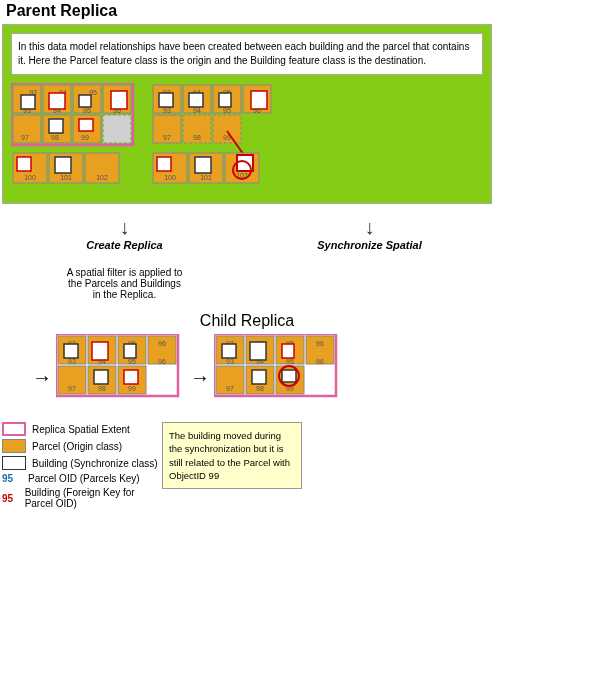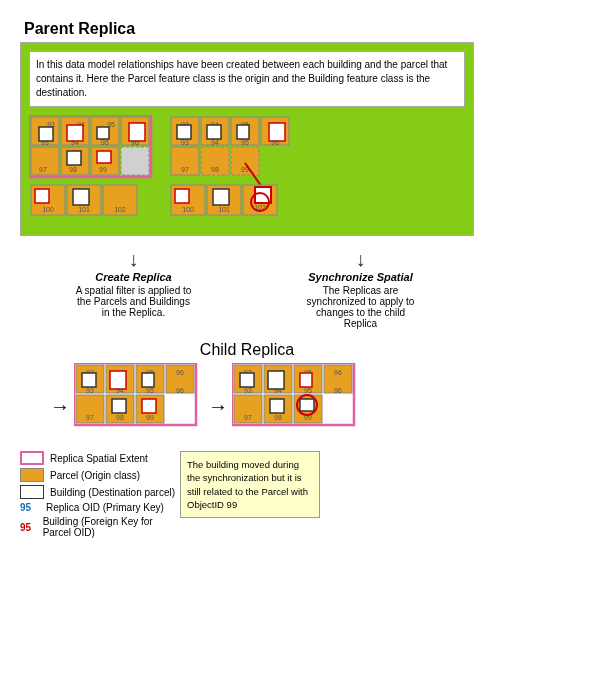--- a/index.html
+++ b/index.html
@@ -8,21 +8,21 @@
       font-size: 11px;
       background: #fff;
       width: 593px;
       min-height: 697px;
       position: relative;
       overflow-x: hidden;
     }
 
     .main-container {
       width: 494px;
-      padding: 20px;
+      padding: 2px;
     }
 
     
     .parent-replica-label {
       font-size: 16px;
       font-weight: bold;
       margin-bottom: 4px;
       margin-left: 4px;
     }
 
@@ -67,21 +67,21 @@
       font-size: 11px;
       font-style: italic;
       font-weight: bold;
       text-align: right;
     }
 
     .arrow-desc {
       font-size: 10px;
       text-align: center;
       max-width: 120px;
-      margin-top: 2px;
+      margin-top: 16px;
     }
 
     .down-arrow {
       font-size: 20px;
       color: #333;
       margin-top: 4px;
     }
 
     
     .child-replica-label {
@@ -286,21 +286,20 @@
 
   <div class="arrow-section">
     <div class="arrow-box">
       <div class="down-arrow">↓</div>
       <div class="arrow-label">Create Replica</div>
       <div class="arrow-desc">A spatial filter is applied to the Parcels and Buildings in the Replica.</div>
     </div>
     <div class="arrow-box">
       <div class="down-arrow">↓</div>
       <div class="arrow-label">Synchronize Spatial</div>
-      <div class="arrow-desc">The Replicas are synchronized to apply to changes to the child Replica</div>
     </div>
   </div>
 
   <div class="child-replica-label">Child Replica</div>
 
   <div style="display:flex; align-items:center; gap:4px; margin-bottom:6px;">
     <div style="font-size:20px; align-self:center; margin-left:30px;">→</div>
 
     <div>
       <svg width="130" height="80">
@@ -386,25 +385,25 @@
       <div class="legend-item">
         <div class="legend-box"></div>
         <span class="legend-text">Replica Spatial Extent</span>
       </div>
       <div class="legend-item">
         <div class="legend-box-orange"></div>
         <span class="legend-text">Parcel (Origin class)</span>
       </div>
       <div class="legend-item">
         <div class="legend-box-white"></div>
-        <span class="legend-text">Building (Destination parcel)</span>
+        <span class="legend-text">Building (Synchronize class)</span>
       </div>
       <div class="legend-item">
         <span class="legend-num-blue">95</span>
-        <span class="legend-text">Replica OID (Primary Key)</span>
+        <span class="legend-text">Parcel OID (Parcels Key)</span>
       </div>
       <div class="legend-item">
         <span class="legend-num-red">95</span>
         <span class="legend-text">Building (Foreign Key for Parcel OID)</span>
       </div>
     </div>
 
     <div class="child-visual-col">
       <div class="sync-callout">The building moved during the synchronization but it is still related to the Parcel with ObjectID 99</div>
     </div>

